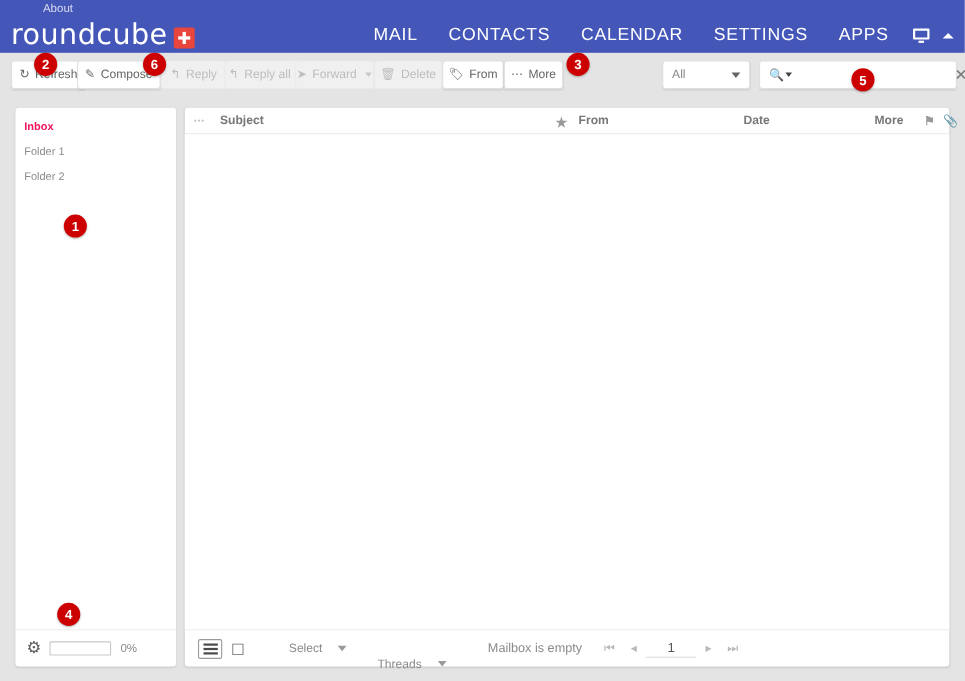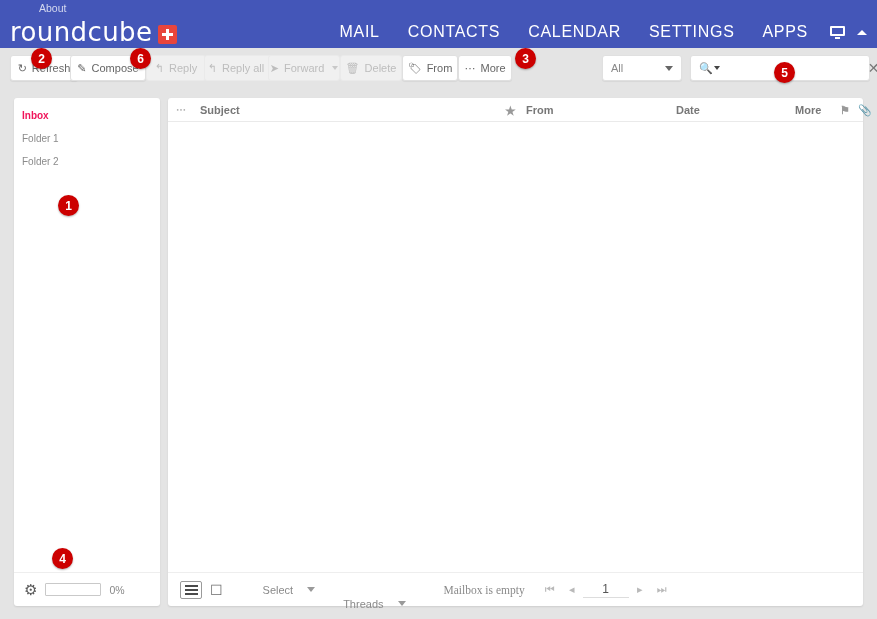--- a/index.html
+++ b/index.html
@@ -171,21 +171,21 @@
   }
   .view-toggle i { display: block; width: 13px; height: 2px; background: #4a4a4a; }
   .view-msg { margin-left: 8px; font-size: 14px; color: #6d6d6d; cursor: pointer; line-height: 1; }
   .fdrop { display: flex; align-items: center; gap: 14px; font-size: 11px; color: #8a8a8a; cursor: pointer; }
   .fdrop .caret {
     width: 0; height: 0;
     border-left: 4px solid transparent; border-right: 4px solid transparent;
     border-top: 5px solid #9a9a9a;
   }
   .pager { display: flex; align-items: center; gap: 0; }
-  .pager .status { font-size: 11.5px; color: #8a8a8a; margin-right: 14px; font-family: Liberation Serif, serif; }
+  .pager .status { font-size: 11.5px; color: #8a8a8a; margin-right: 14px; }
   .pg-btn { font-size: 11px; color: #b9b9b9; width: 22px; text-align: center; cursor: pointer; }
   .pg-num {
     width: 46px; text-align: center; font-size: 12px; color: #555;
     border-bottom: 1px solid #ddd; padding-bottom: 1px;
   }
 
   
   .badge {
     position: absolute; width: 21px; height: 21px; border-radius: 50%;
     background: #cc0000; color: #fff; font-size: 12px; font-weight: bold;

